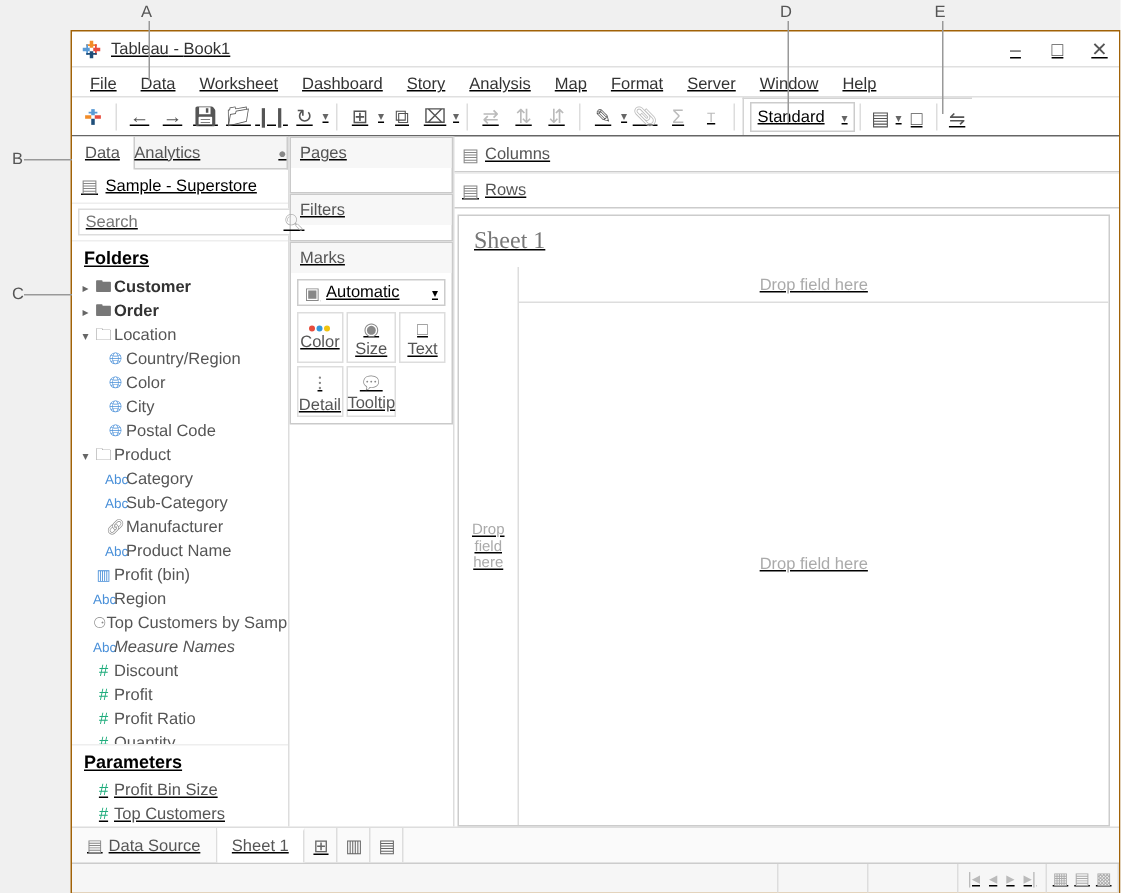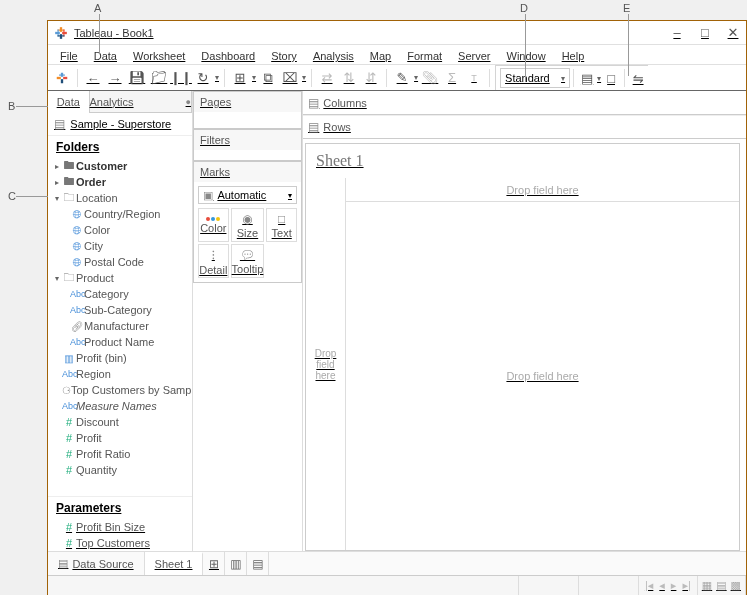--- a/index.html
+++ b/index.html
@@ -236,20 +236,26 @@
           </div>
         <div class="side-tab">
             <span class="tab-label">Analytics</span>
             <span class="help-icon">●</span>
           </div>
       </div>
       <div class="datasource-row">
         <span class="ds-icon">▤</span>
         <span>Sample - Superstore</span>
       </div>
+      <div class="search-row">
+        <input class="search-input" placeholder="Search" style="">
+        <span style="position:relative; left:-18px; color:#aaa;">🔍︎</span>
+        <span class="view-icon">▤</span>
+        <span class="view-icon" style="font-size:8px;">▾</span>
+      </div>
       <div class="folders-label">Folders</div>
 
       <div class="tree">
         <div class="tree-inner">
           <div class="tree-item" style="padding-left:4px">
             <span class="tree-toggle">▸</span>
             <span class="tree-icon folder-icon">🖿︎</span>
             <span class="tree-label bold-label">Customer</span>
           </div>
           <div class="tree-item" style="padding-left:4px">

